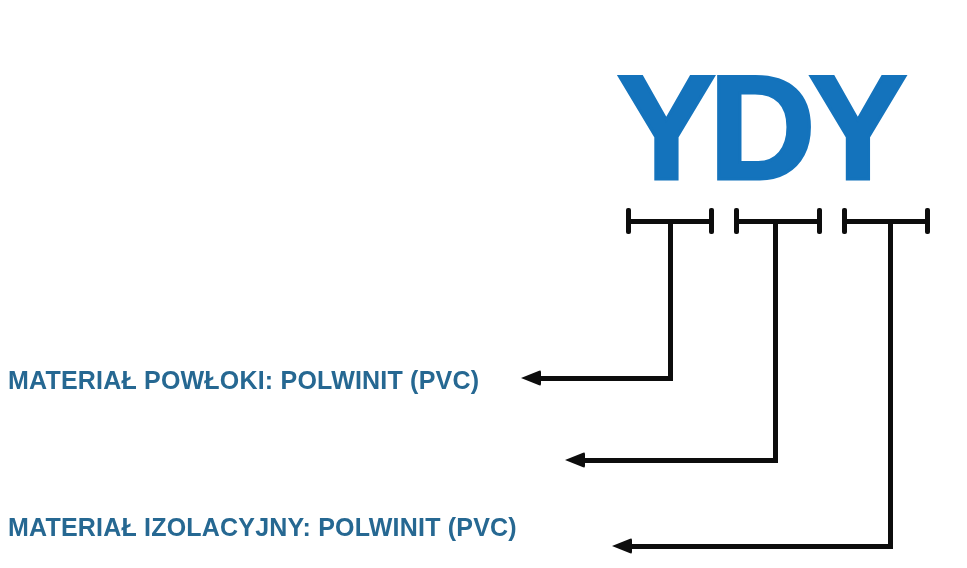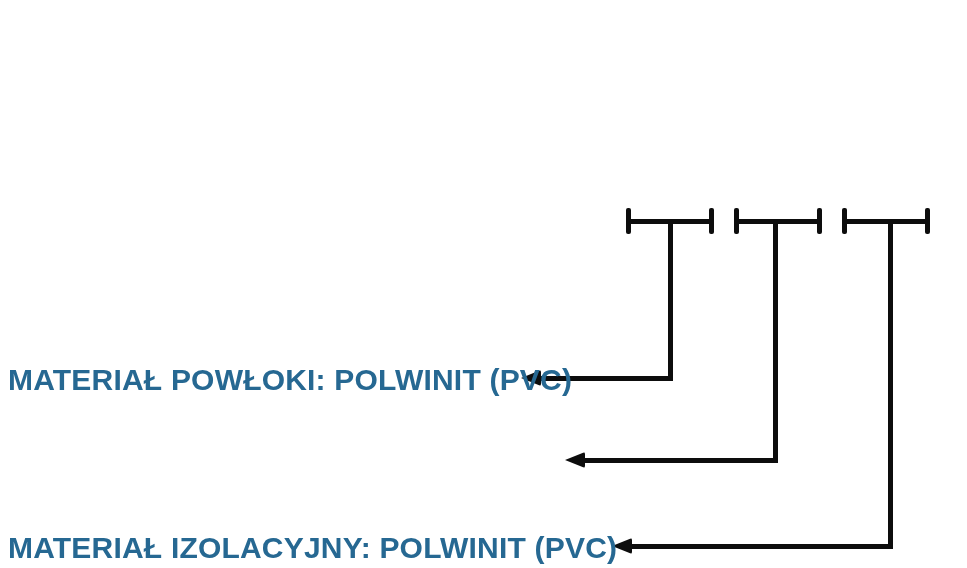--- a/index.html
+++ b/index.html
@@ -46,33 +46,34 @@
     clip-path:polygon(0 50%,100% 0,100% 100%);
     border-radius:2px;
   }
   .a1{left:521px;top:370px}
   .a2{left:565px;top:452px}
   .a3{left:612px;top:538px}
   
   .label{
     position:absolute;left:8px;
     font-weight:700;
-    font-size:30px;
+    font-size:25px;
     line-height:28px;
     letter-spacing:0.2px;
     color:var(--label,#266892);
     white-space:nowrap;
   }
-  .l1{top:366px}.l2{top:449px}.l3{top:534px}
+  .l1{top:366px}.l2{top:449px}.l3{top:513px}
 </style>
 </head>
 <body>
 
 <div class="stage">
 
+  <div class="code">YDY</div>
 
   <div class="tick t1l"></div>
   <div class="beam b1"></div>
   <div class="tick t1r"></div>
 
   <div class="tick t2l"></div>
   <div class="beam b2"></div>
   <div class="tick t2r"></div>
 
   <div class="tick t3l"></div>

